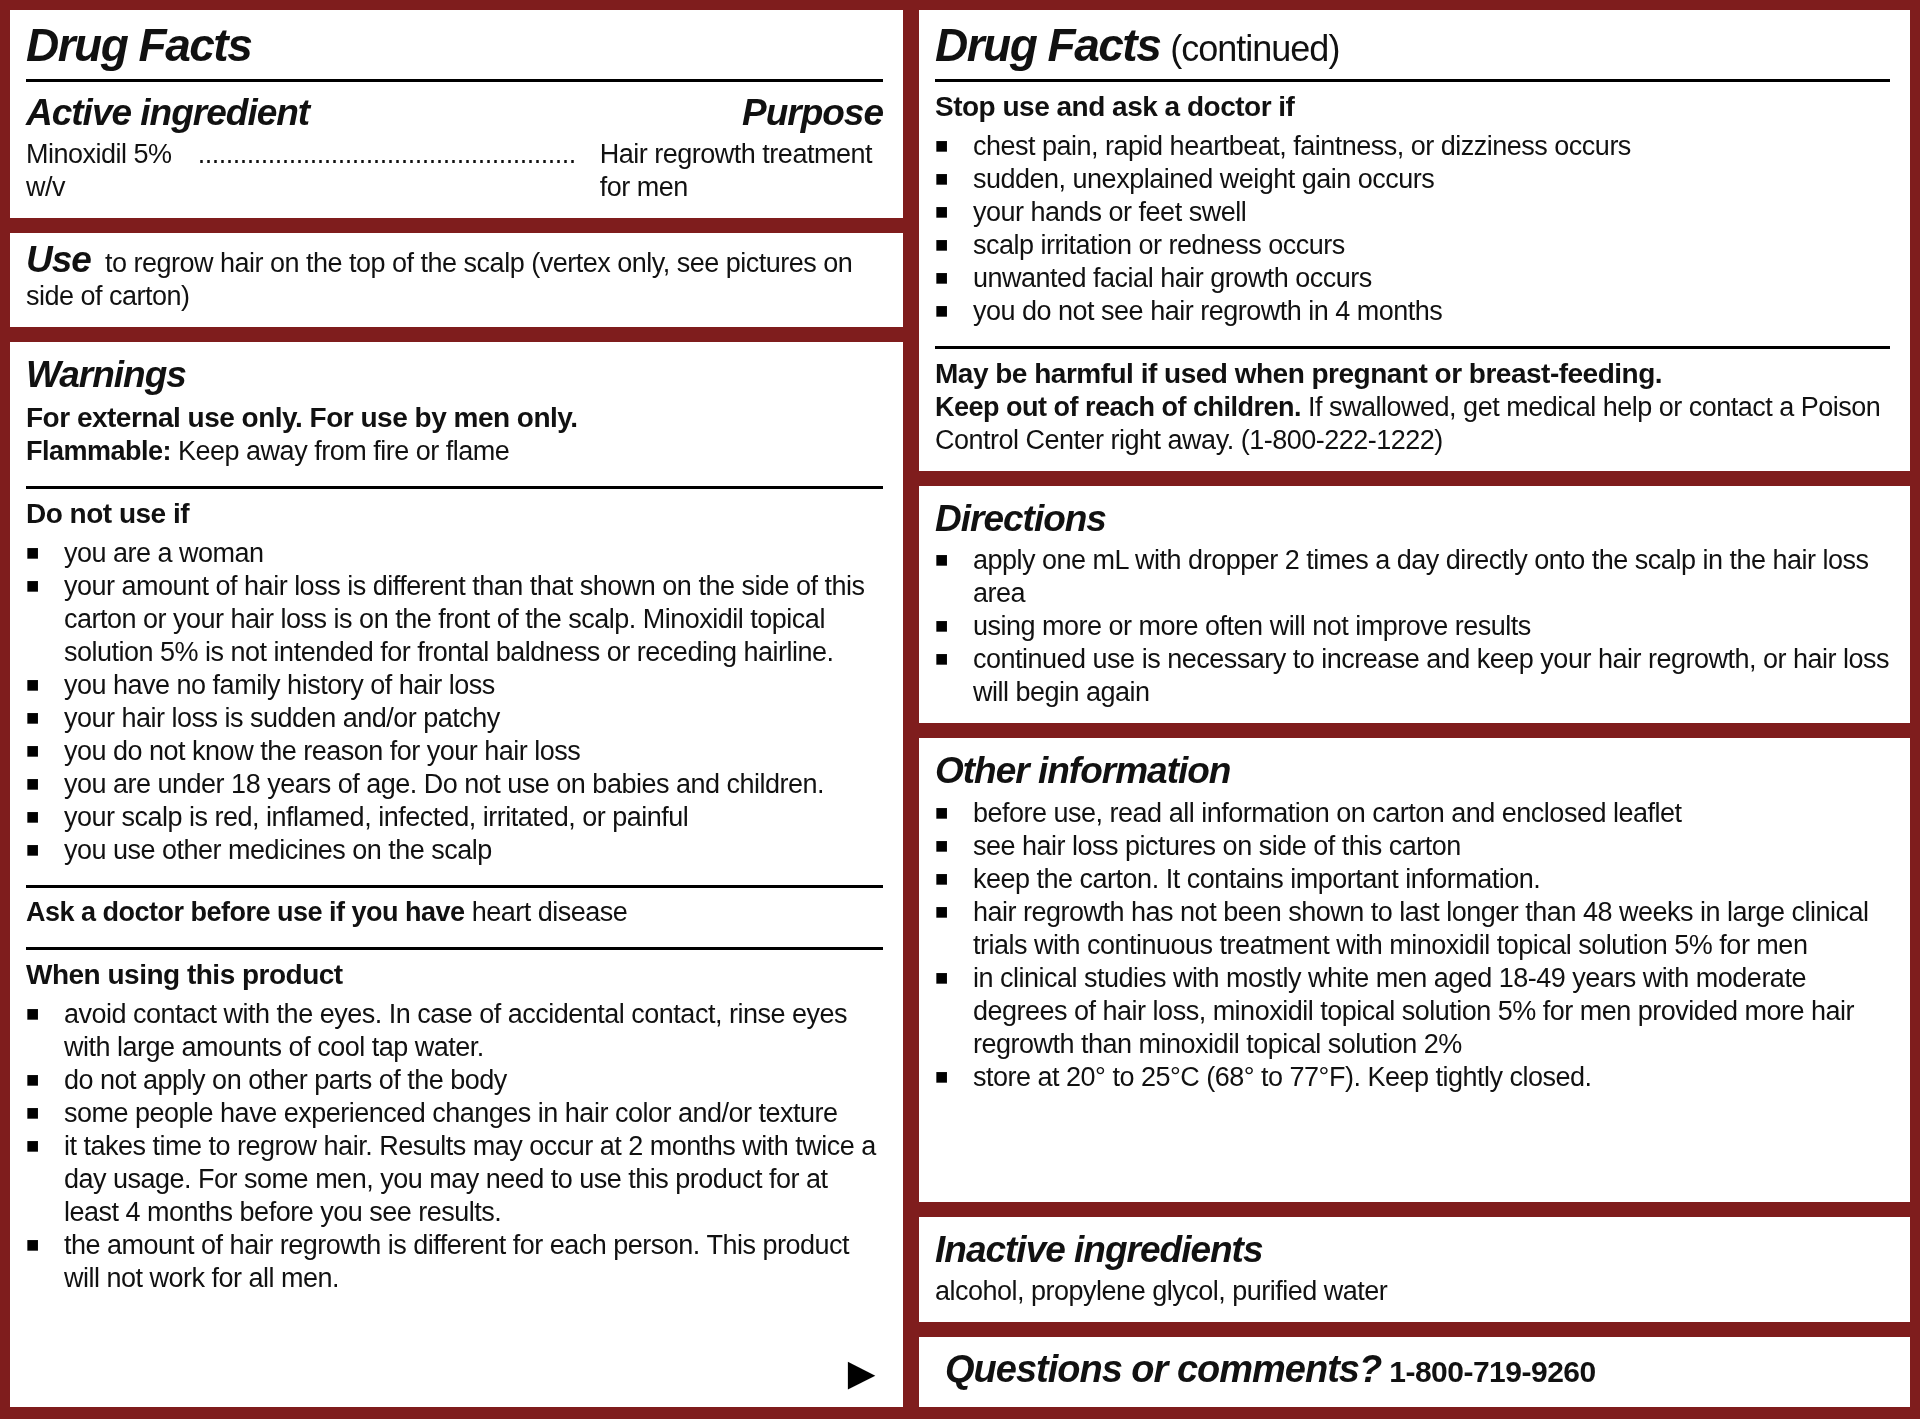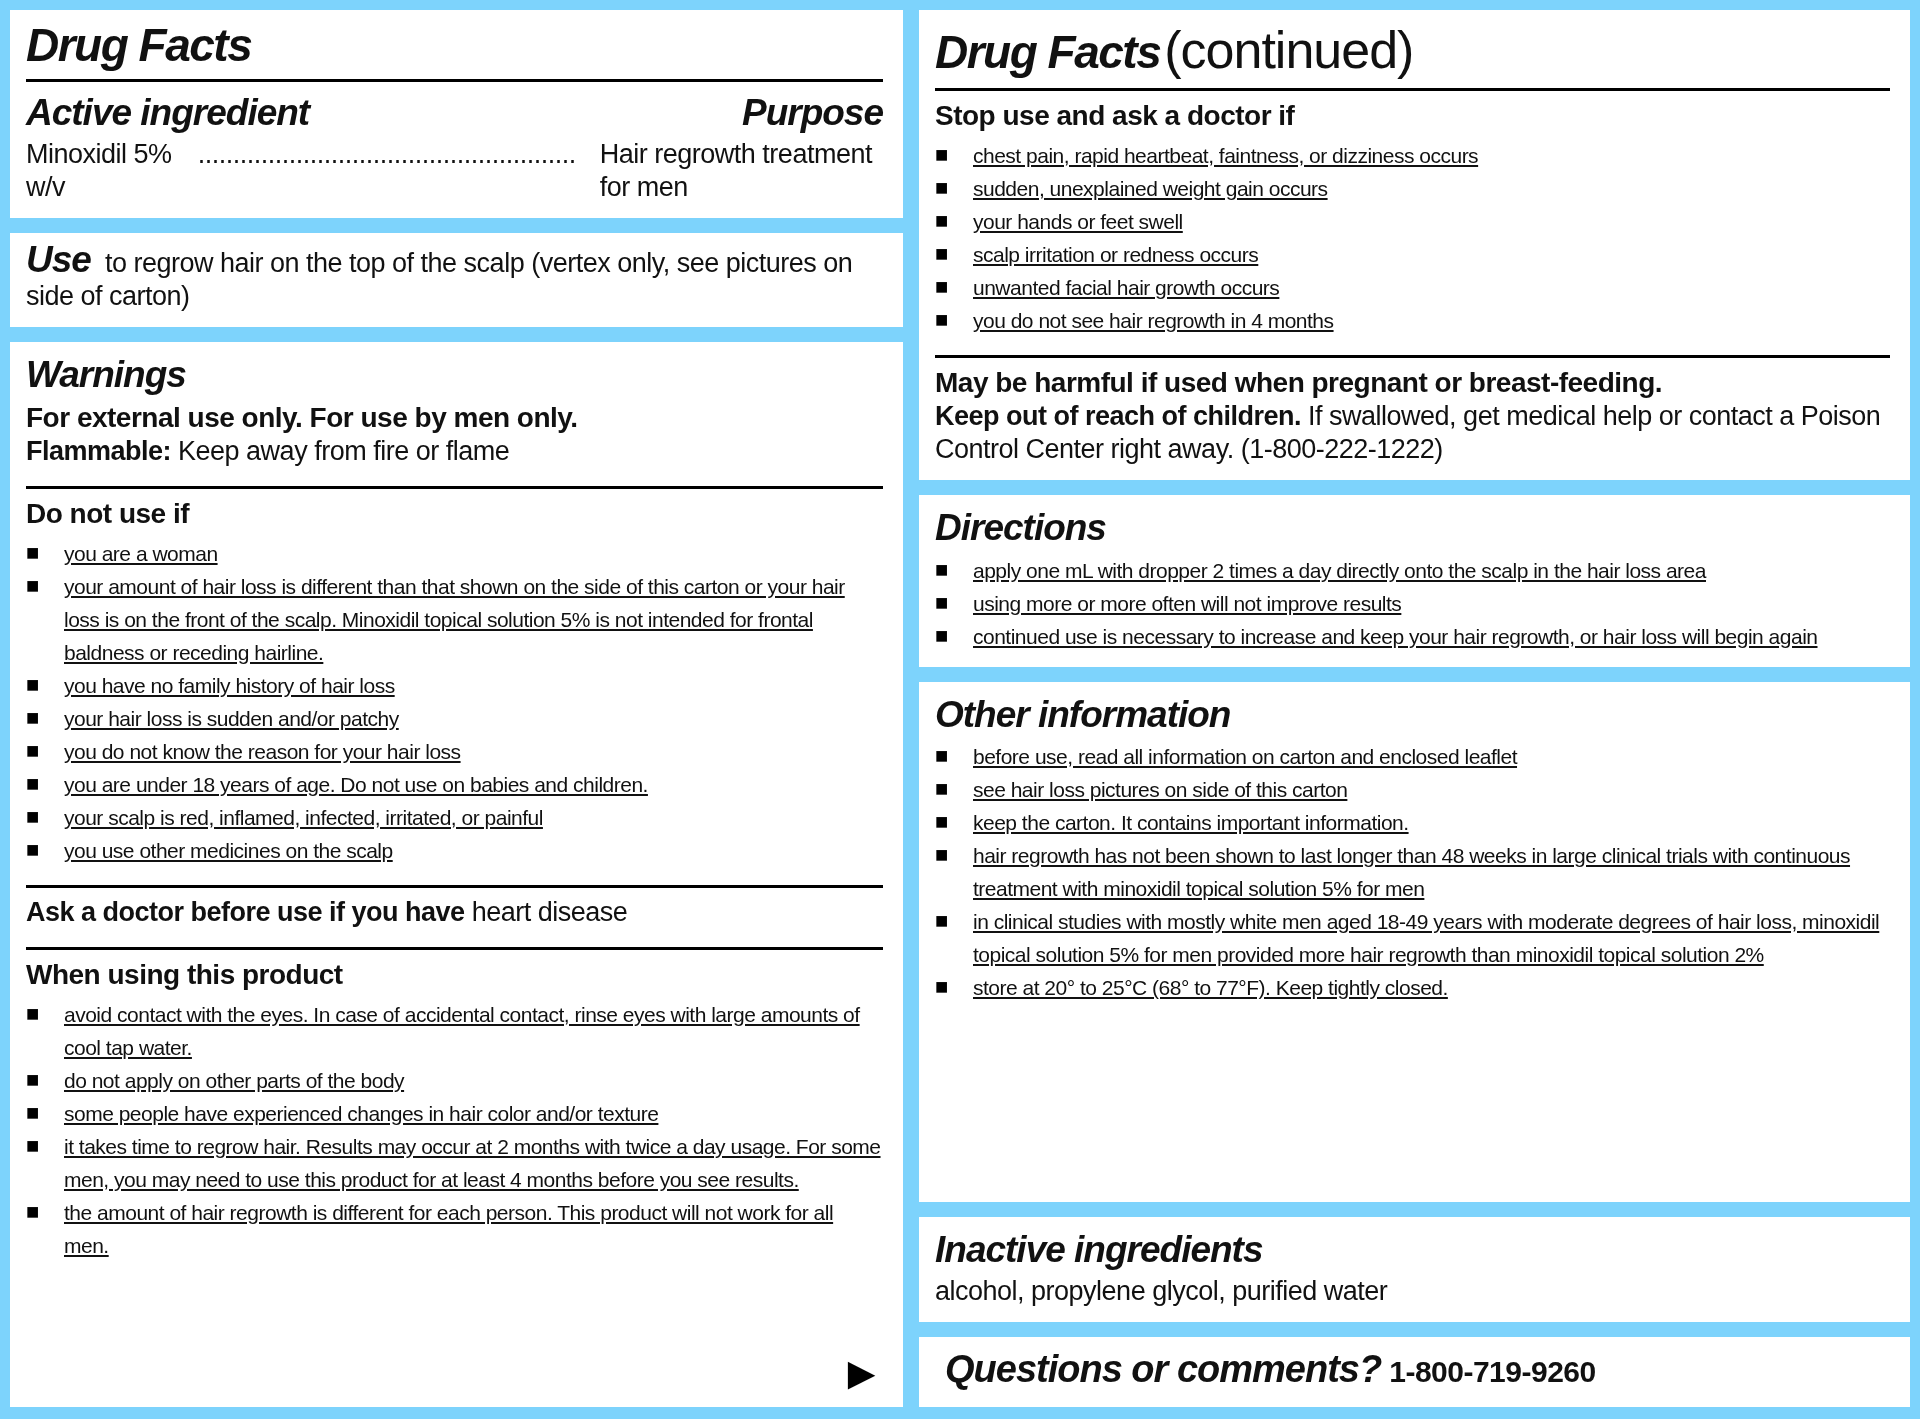--- a/index.html
+++ b/index.html
@@ -1,51 +1,51 @@
 <!DOCTYPE html>
 <html><head>
 <meta charset="utf-8">
 <style>
   html,body{margin:0;padding:0;background:#ffffff;}
   .sheet{
     width:1920px;height:1419px;box-sizing:border-box;
-    background:#7dd3fc;display:flex;gap:16px;padding:10px 10px 12px 10px;
+    background:#7f1d1d;display:flex;gap:16px;padding:10px 10px 12px 10px;
     font-family:"Liberation Sans",sans-serif;color:#111;
     letter-spacing:-0.5px;
   }
   .col{display:flex;flex-direction:column;gap:15px;box-sizing:border-box;height:100%;}
   .col-left{width:47%;}
   .col-right{flex:1;}
   .box{
     background:#fff;box-sizing:border-box;
     padding:10px 20px 14px 16px;overflow:hidden;
   }
   .grow{flex:1 1 auto;}
   .rel{position:relative;}
 
   .df-title{font-size:46px;font-weight:700;font-style:italic;letter-spacing:-1.5px;line-height:1.1;}
-  .df-cont{font-size:52px;font-weight:400;font-style:normal;letter-spacing:-1px;margin-left:4px;}
+  .df-cont{font-size:36px;font-weight:400;font-style:normal;letter-spacing:-1px;margin-left:10px;}
   .rule{border:0;border-top:3px solid #000;margin:8px 0 8px 0;}
   .thin-top{border-top:3px solid #000;margin-top:18px;padding-top:8px;}
 
   .sec-head{font-size:37px;font-weight:700;font-style:italic;letter-spacing:-1px;line-height:1.15;margin:2px 0 4px 0;}
   .sub-head{font-size:28px;font-weight:700;line-height:34px;}
   .body-text{font-size:27px;line-height:33px;gap:24px;}
   .bold{font-weight:700;}
 
   .ap-row{display:flex;justify-content:space-between;align-items:baseline;margin-top:2px;}
   .leader-row{display:flex;align-items:baseline;width:100%;}
   .leader-dots{flex:1 1 auto;overflow:hidden;white-space:nowrap;}
 
   .inline-head{font-size:37px;font-weight:700;font-style:italic;letter-spacing:-1px;margin-right:14px;}
 
   .bullets{margin:0;}
   .bullets .li{
     position:relative;padding-left:38px;
-    font-size:21px;line-height:33px;text-decoration:underline;
+    font-size:27px;line-height:33px;
   }
   .bullets .li::before{
     content:"\25A0";
     position:absolute;left:0;top:-1px;
     font-size:22px;color:#000;
   }
 
   .continue-arrow{
     position:absolute;right:28px;bottom:16px;
     font-size:36px;line-height:36px;color:#000;

